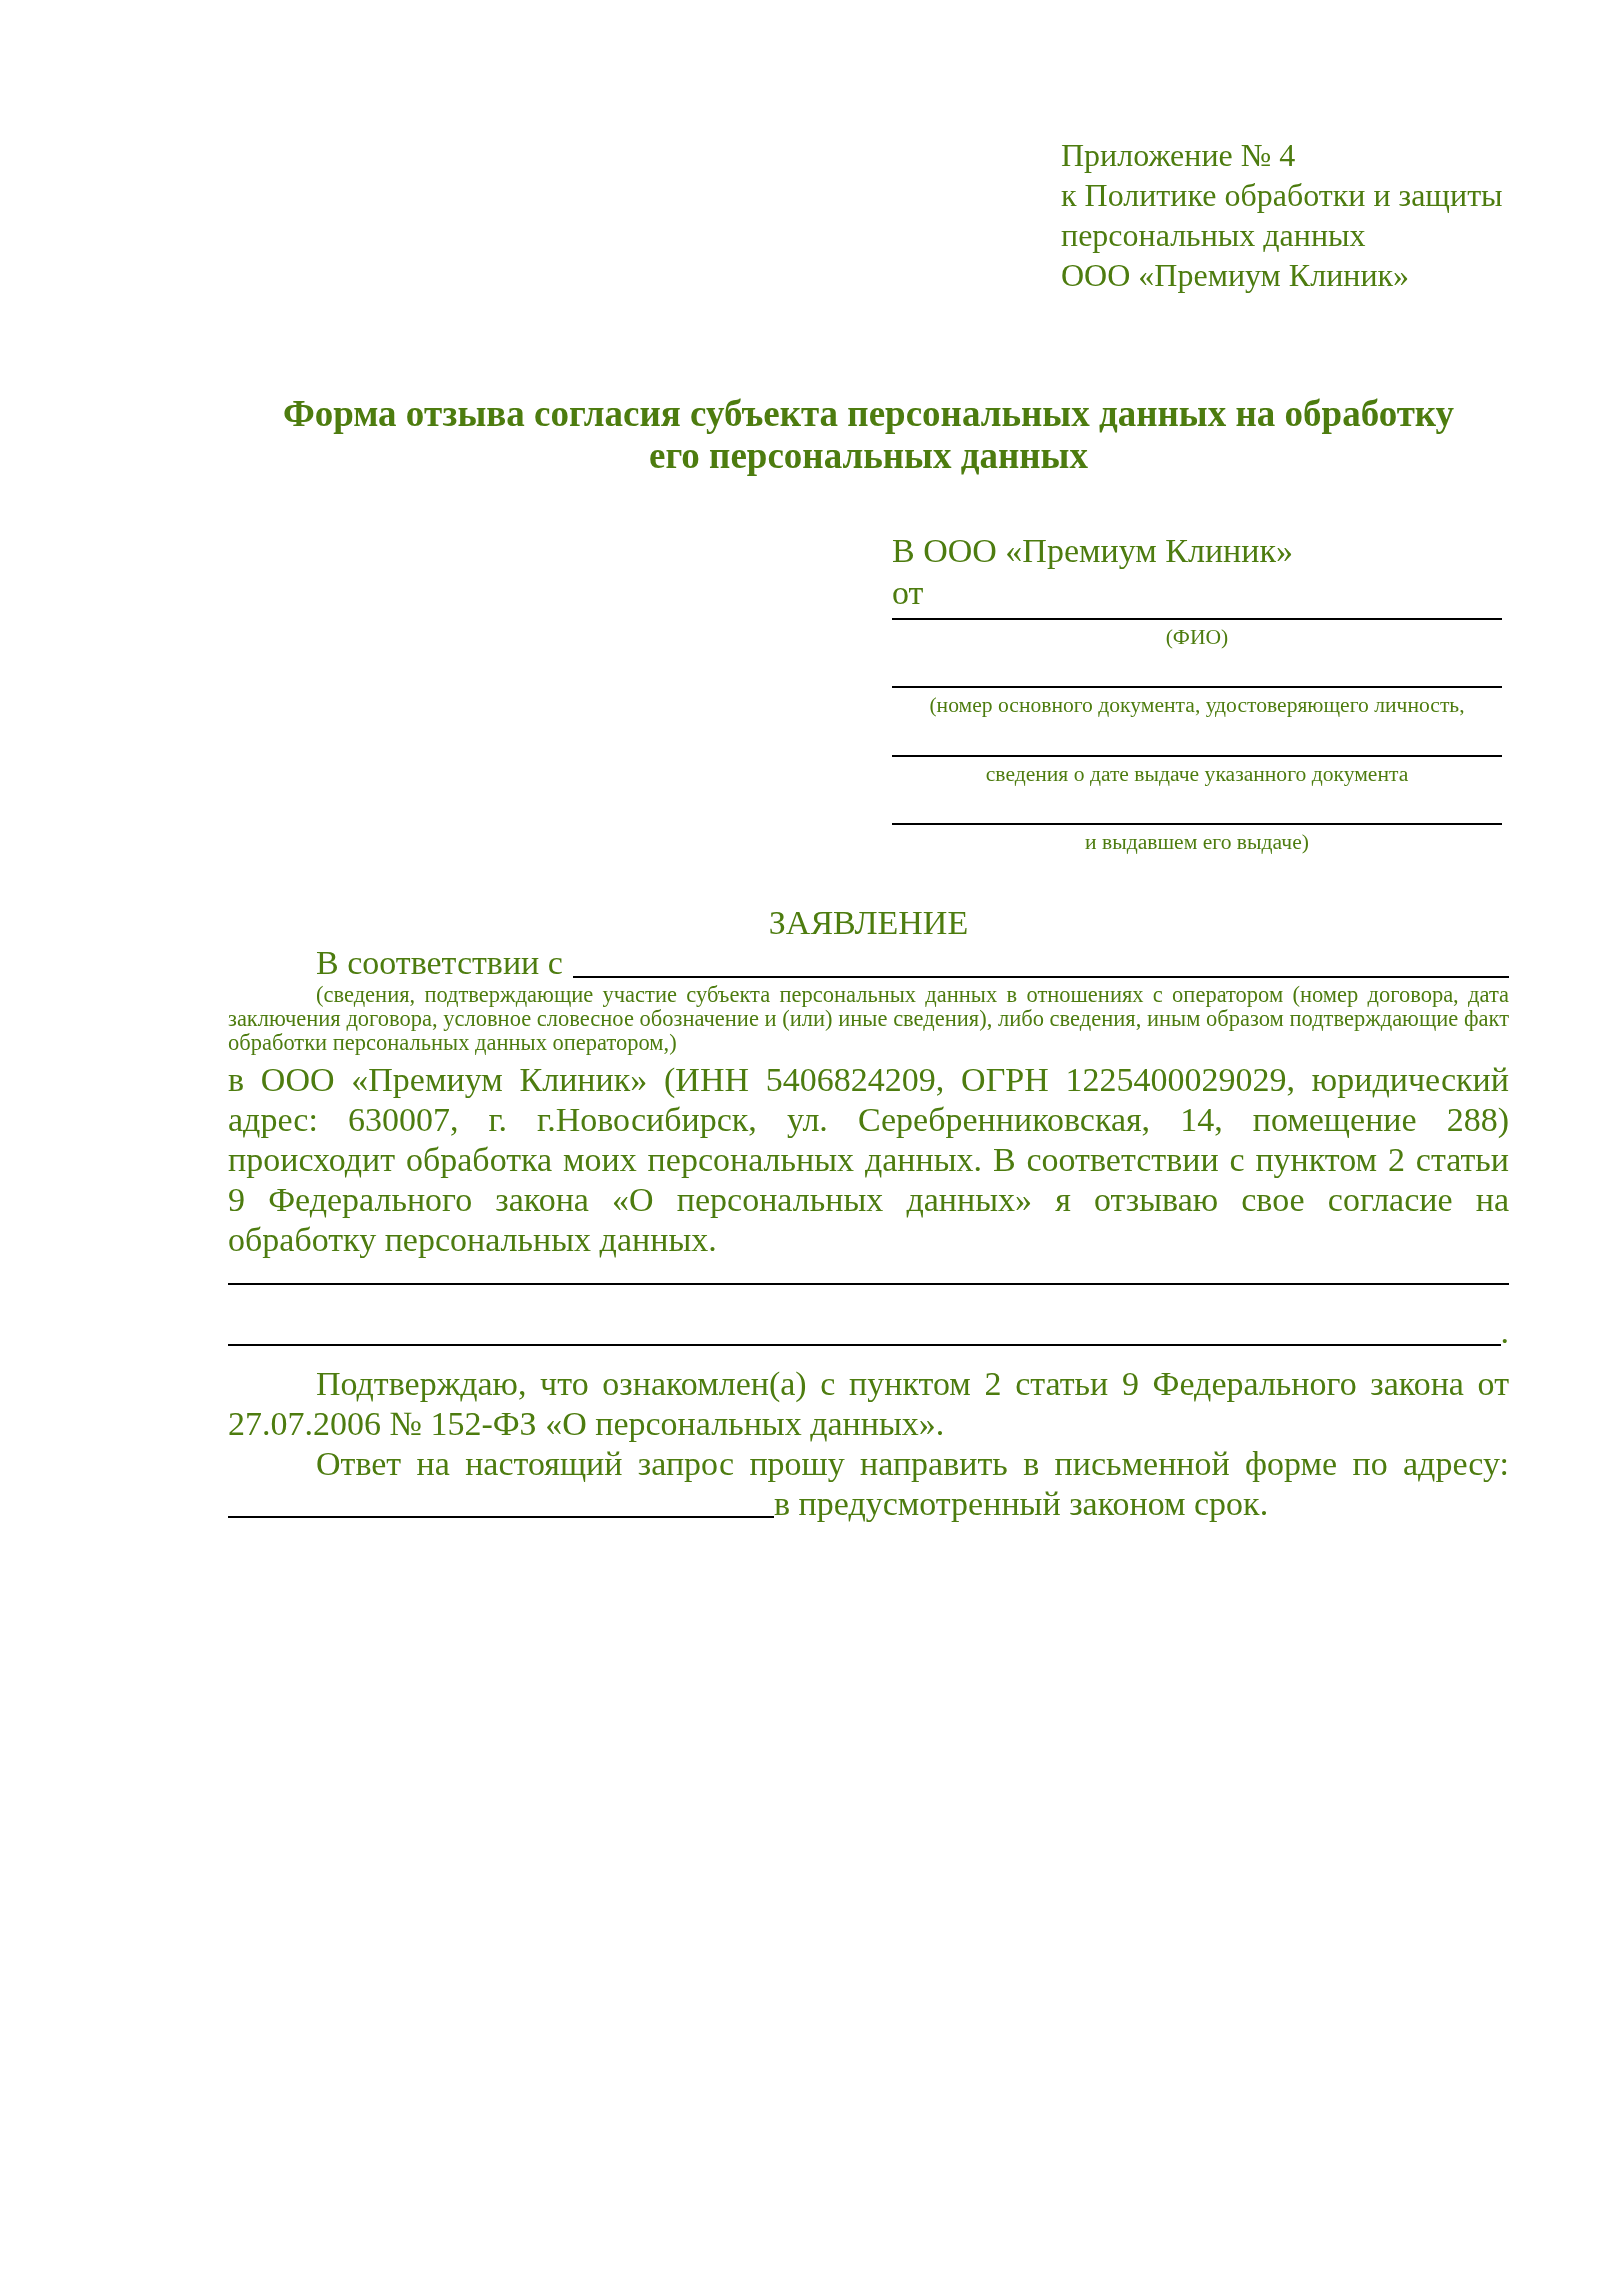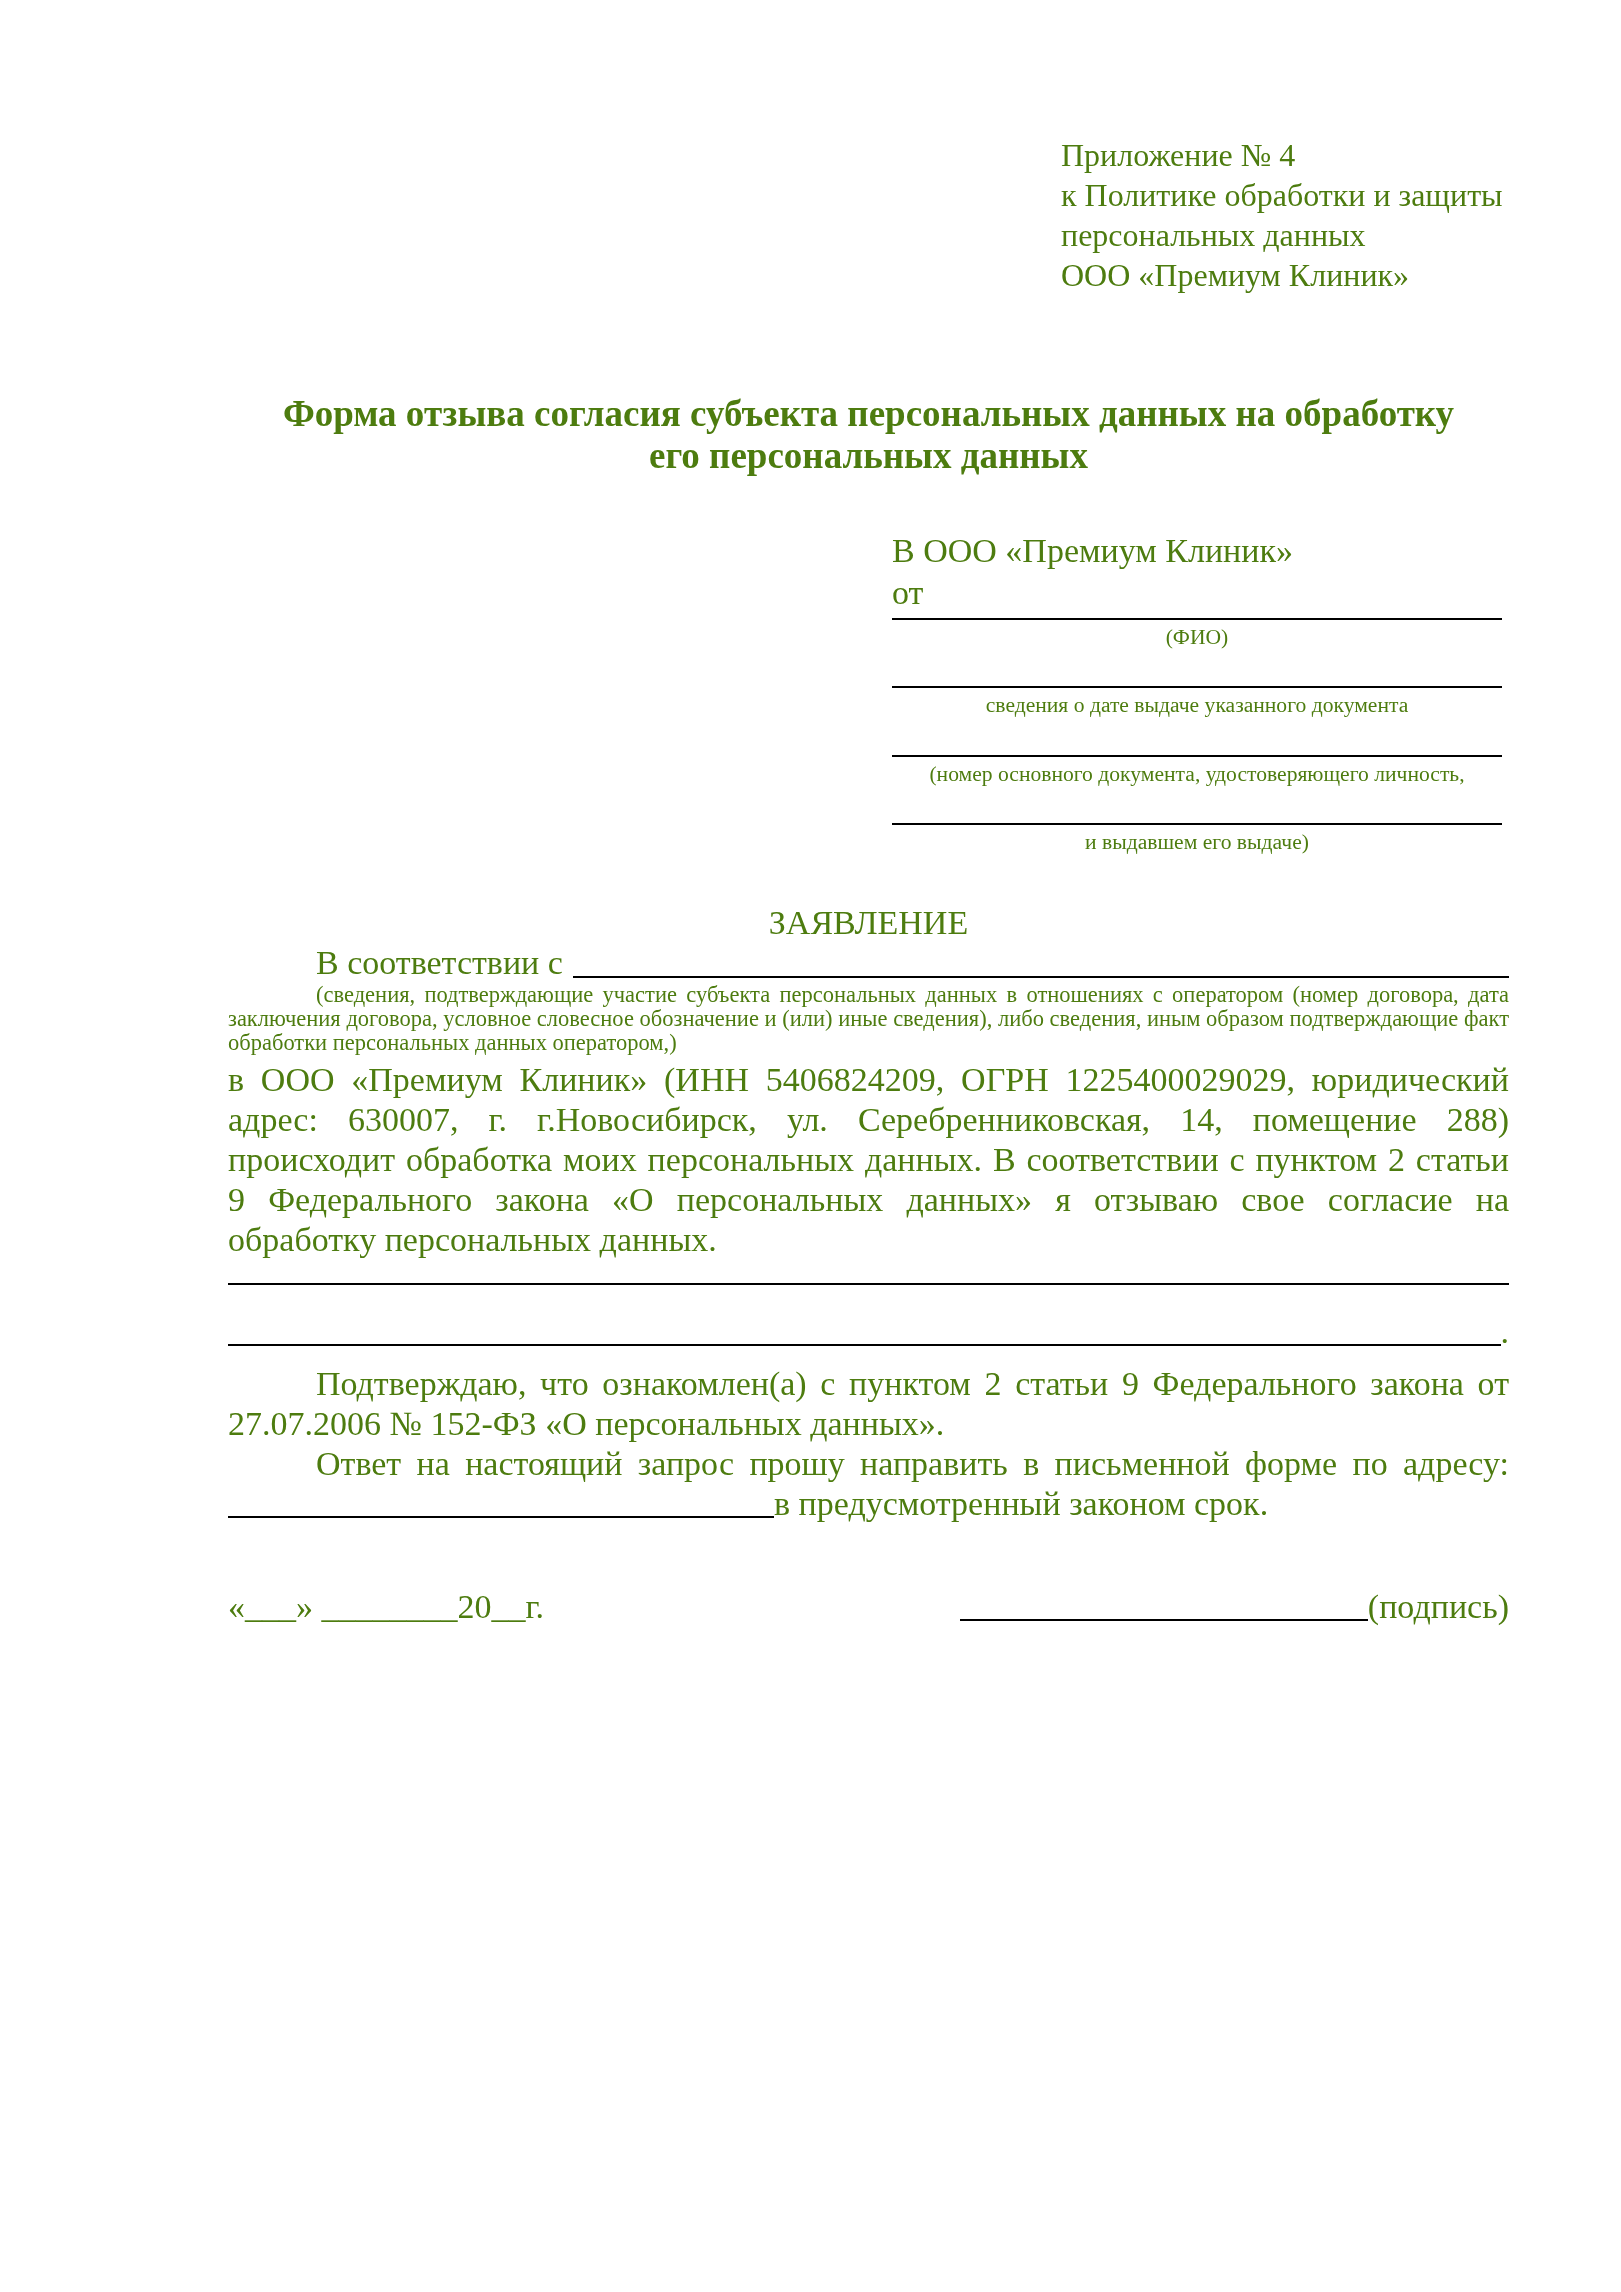--- a/index.html
+++ b/index.html
@@ -65,26 +65,26 @@
     <div class="to">В ООО «Премиум Клиник»</div>
     <div class="from">от</div>
 
     <div class="field">
       <div class="rule rule-1"></div>
       <div class="caption">(ФИО)</div>
     </div>
 
     <div class="field">
       <div class="rule rule-n"></div>
-      <div class="caption">сведения о дате выдаче указанного документа</div>
+      <div class="caption">(номер основного документа, удостоверяющего личность,</div>
     </div>
 
     <div class="field">
       <div class="rule rule-n"></div>
-      <div class="caption">(номер основного документа, удостоверяющего личность,</div>
+      <div class="caption">сведения о дате выдаче указанного документа</div>
     </div>
 
     <div class="field">
       <div class="rule rule-n"></div>
       <div class="caption">и выдавшем его выдаче)</div>
     </div>
   </div>
 
   <div class="statement-heading">ЗАЯВЛЕНИЕ</div>
 
@@ -107,22 +107,15 @@
 
   <p class="body-par indent" style="margin-top:14.7px">Подтверждаю, что ознакомлен(а) с пунктом 2 статьи 9 Федерального закона от 27.07.2006 № 152-ФЗ «О персональных данных».</p>
 
   <p class="body-par indent force-just" style="margin-top:0">Ответ на настоящий запрос прошу направить в письменной форме по адресу:</p>
 
   <div class="address-row">
     <span class="address-rule"></span>
     <span>в предусмотренный законом срок.</span>
   </div>
 
-  <div class="footer-row">
-    <span>«___» ________20__г.</span>
-    <span class="sig-group">
-      <span class="sig-rule"></span>
-      <span>(подпись)</span>
-    </span>
-  </div>
 
 </div>
 
 
 </body></html>

